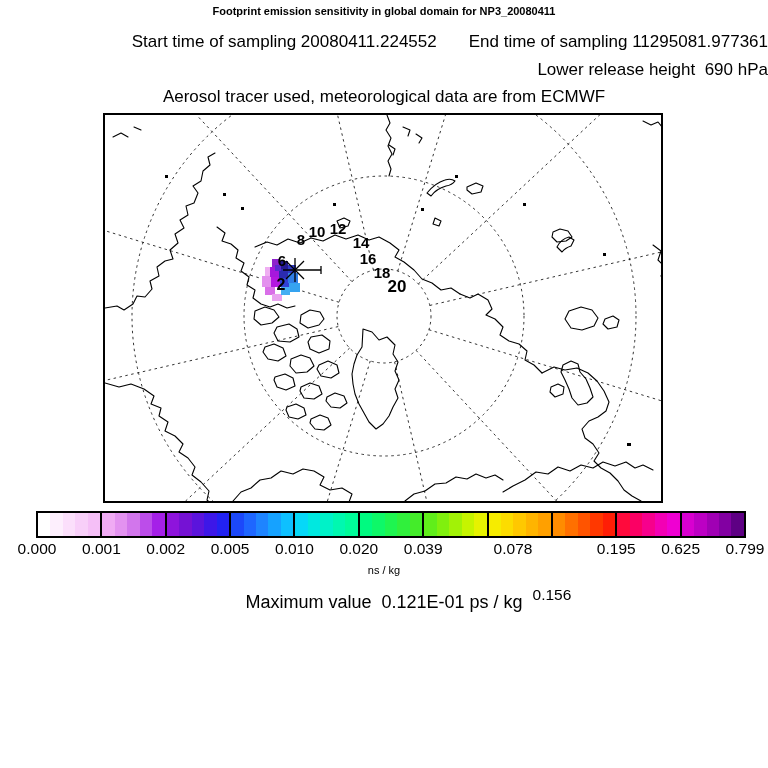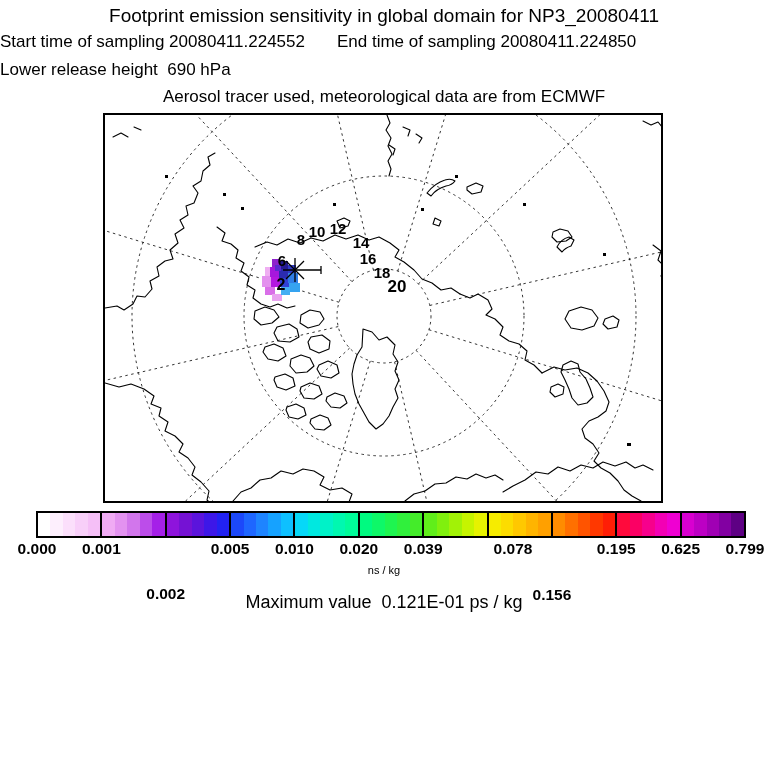--- a/index.html
+++ b/index.html
@@ -1,54 +1,54 @@
 <!DOCTYPE html>
 <html><head>
 <meta charset="utf-8">
 <style>
   html,body{margin:0;padding:0}
   body{
     width:768px;height:768px;position:relative;background:#ffffff;
     font-family:"Liberation Sans",sans-serif;color:#000;overflow:hidden;
   }
   .hcenter{position:absolute;left:0;width:768px;text-align:center;white-space:pre}
-  #fig-title{top:5px;font-size:19px;font-weight:normal}
-  .hrow{position:absolute;left:0;width:768px;display:flex;justify-content:flex-start;gap:32px;font-size:17px;white-space:pre}
+  #fig-title{top:5px;font-size:11px;font-weight:bold}
+  .hrow{position:absolute;left:0;width:768px;display:flex;justify-content:flex-end;gap:32px;font-size:17px;white-space:pre}
   #row-times{top:32px}
   #row-heights{top:60px}
   #line-tracer{top:87px;font-size:17px}
   #map-panel{
     position:absolute;left:103px;top:113px;width:560px;height:390px;
     border:2px solid #000;box-sizing:border-box;background:#fff;
   }
   #map-panel svg{display:block}
   #graticule circle,#graticule line{fill:none;stroke:#000;stroke-width:0.8;stroke-dasharray:2.5,3.5}
   .coast{fill:none;stroke:#000;stroke-width:1.1;stroke-linejoin:round;stroke-linecap:round}
   .isles{fill:#000;stroke:none}
   #release-marker line{stroke:#000;stroke-width:1.3}
   #traj-labels text{font-family:"Liberation Sans",sans-serif;font-weight:bold;fill:#000;text-anchor:middle}
   #colorbar{
     position:absolute;left:36px;top:511px;width:710px;height:27px;
     border:2px solid #000;box-sizing:border-box;display:flex;background:#fff;
   }
   .cb-seg{flex:1;display:flex;border-right:2px solid #000}
   .cb-seg:last-child{border-right:none}
   .cb-cell{flex:1}
-  #cb-ticks{position:absolute;left:0;top:540px;width:768px;height:20px;font-size:15.5px;font-weight:bold}
+  #cb-ticks{position:absolute;left:0;top:540px;width:768px;height:20px;font-size:15.5px;font-weight:normal}
   .cb-tick{position:absolute;top:0;transform:translateX(-50%);white-space:nowrap}
   #cb-unit{top:564px;font-size:11px}
   #max-label{top:592px;font-size:18px}
 </style>
 </head>
 <body>
 
 <div id="fig-title" class="hcenter">Footprint emission sensitivity in global domain for NP3_20080411</div>
 
 <div id="row-times" class="hrow">
-  <span>Start time of sampling 20080411.224552</span><span>End time of sampling 20080411.224850</span>
+  <span>Start time of sampling 20080411.224552</span><span>End time of sampling 11295081.977361</span>
 </div>
 
 <div id="row-heights" class="hrow">
   <span>Lower release height  690 hPa</span>
 </div>
 
 <div id="line-tracer" class="hcenter">Aerosol tracer used, meteorological data are from ECMWF</div>
 
 <div id="map-panel">
   <svg width="556" height="386" viewBox="0 0 556 386">
@@ -224,21 +224,21 @@
       <div class="cb-cell" style="background: rgb(216, 0, 208);"></div>
       <div class="cb-cell" style="background: rgb(188, 0, 196);"></div>
       <div class="cb-cell" style="background: rgb(160, 0, 180);"></div>
       <div class="cb-cell" style="background: rgb(130, 0, 162);"></div>
       <div class="cb-cell" style="background: rgb(94, 0, 132);"></div>
     </div>
   </div>
 <div id="cb-ticks">
     <span class="cb-tick" style="left: 37px;">0.000</span>
     <span class="cb-tick" style="left: 101.364px;">0.001</span>
-    <span class="cb-tick" style="left: 165.727px; margin-top: 45px;">0.002</span>
+    <span class="cb-tick" style="left: 165.727px;">0.002</span>
     <span class="cb-tick" style="left: 230.091px;">0.005</span>
     <span class="cb-tick" style="left: 294.455px;">0.010</span>
     <span class="cb-tick" style="left: 358.818px;">0.020</span>
     <span class="cb-tick" style="left: 423.182px;">0.039</span>
     <span class="cb-tick" style="left: 513px;">0.078</span>
     <span class="cb-tick" style="left: 551.909px; margin-top: 46px;">0.156</span>
     <span class="cb-tick" style="left: 616.273px;">0.195</span>
     <span class="cb-tick" style="left: 680.636px;">0.625</span>
     <span class="cb-tick" style="left: 745px;">0.799</span>
   </div>

